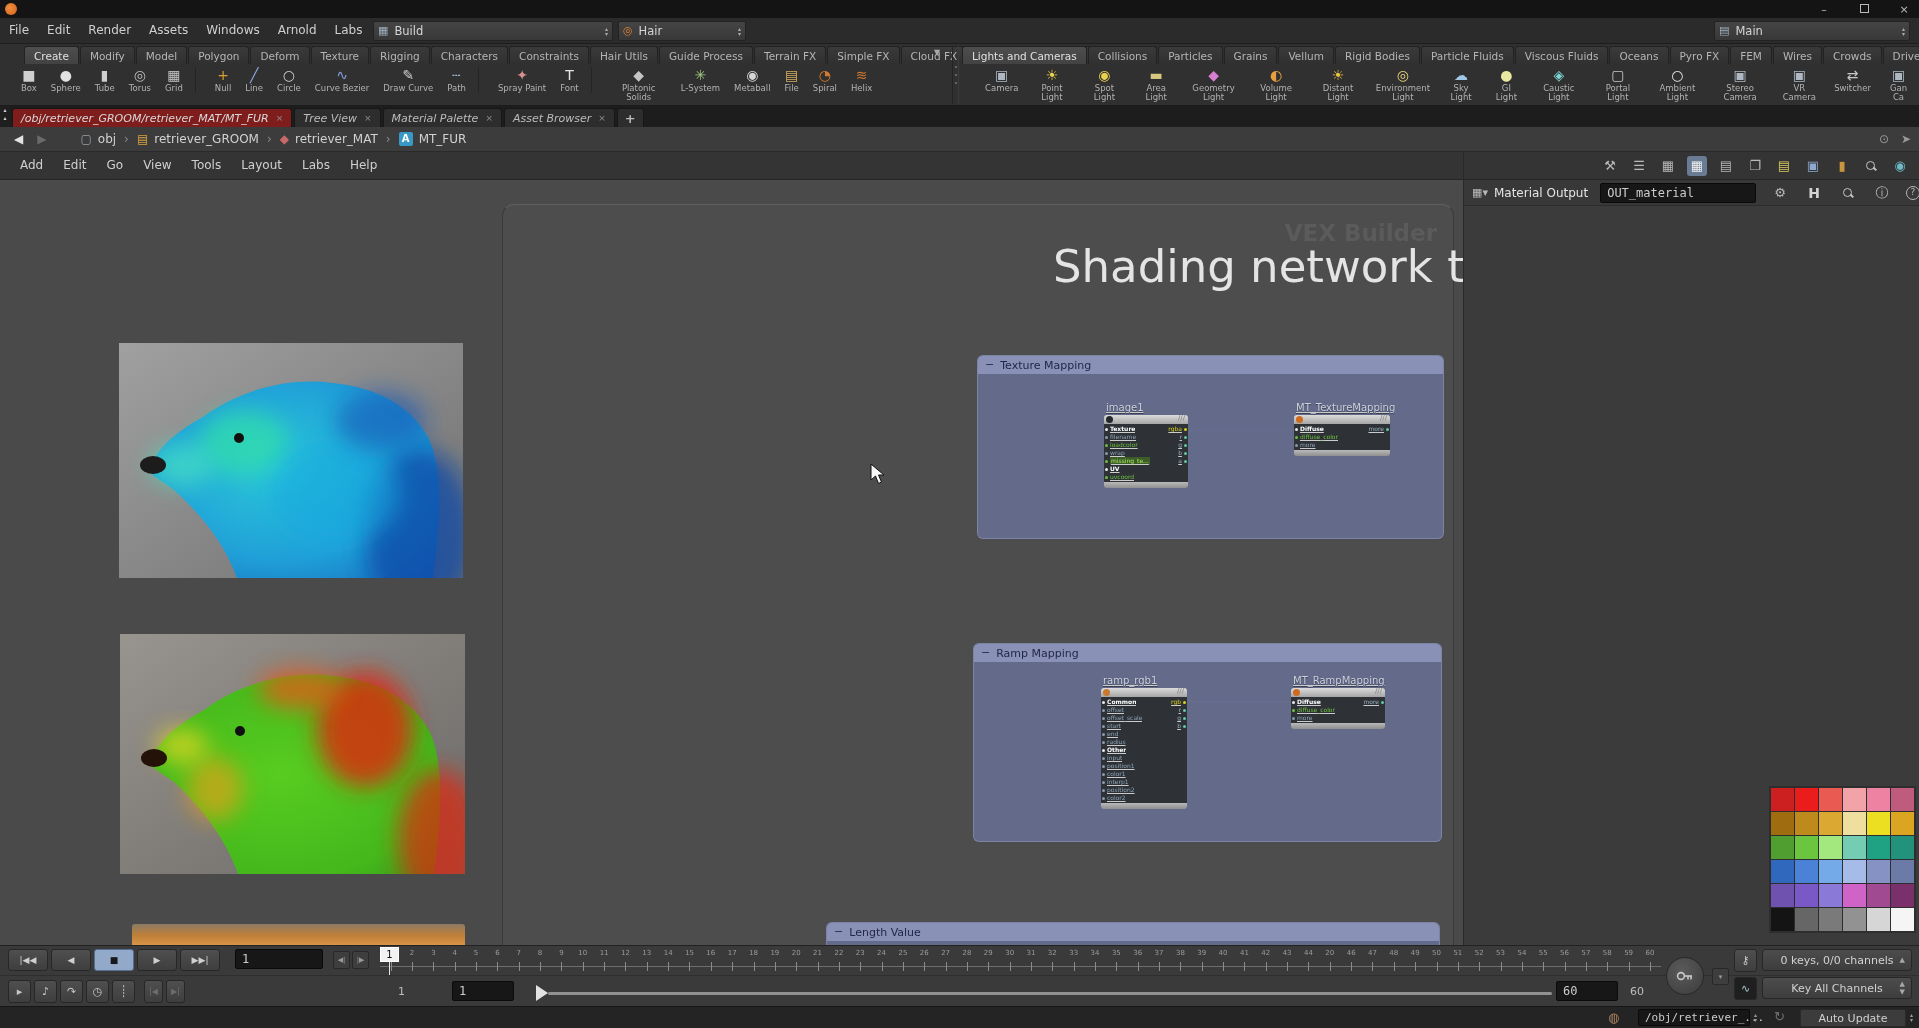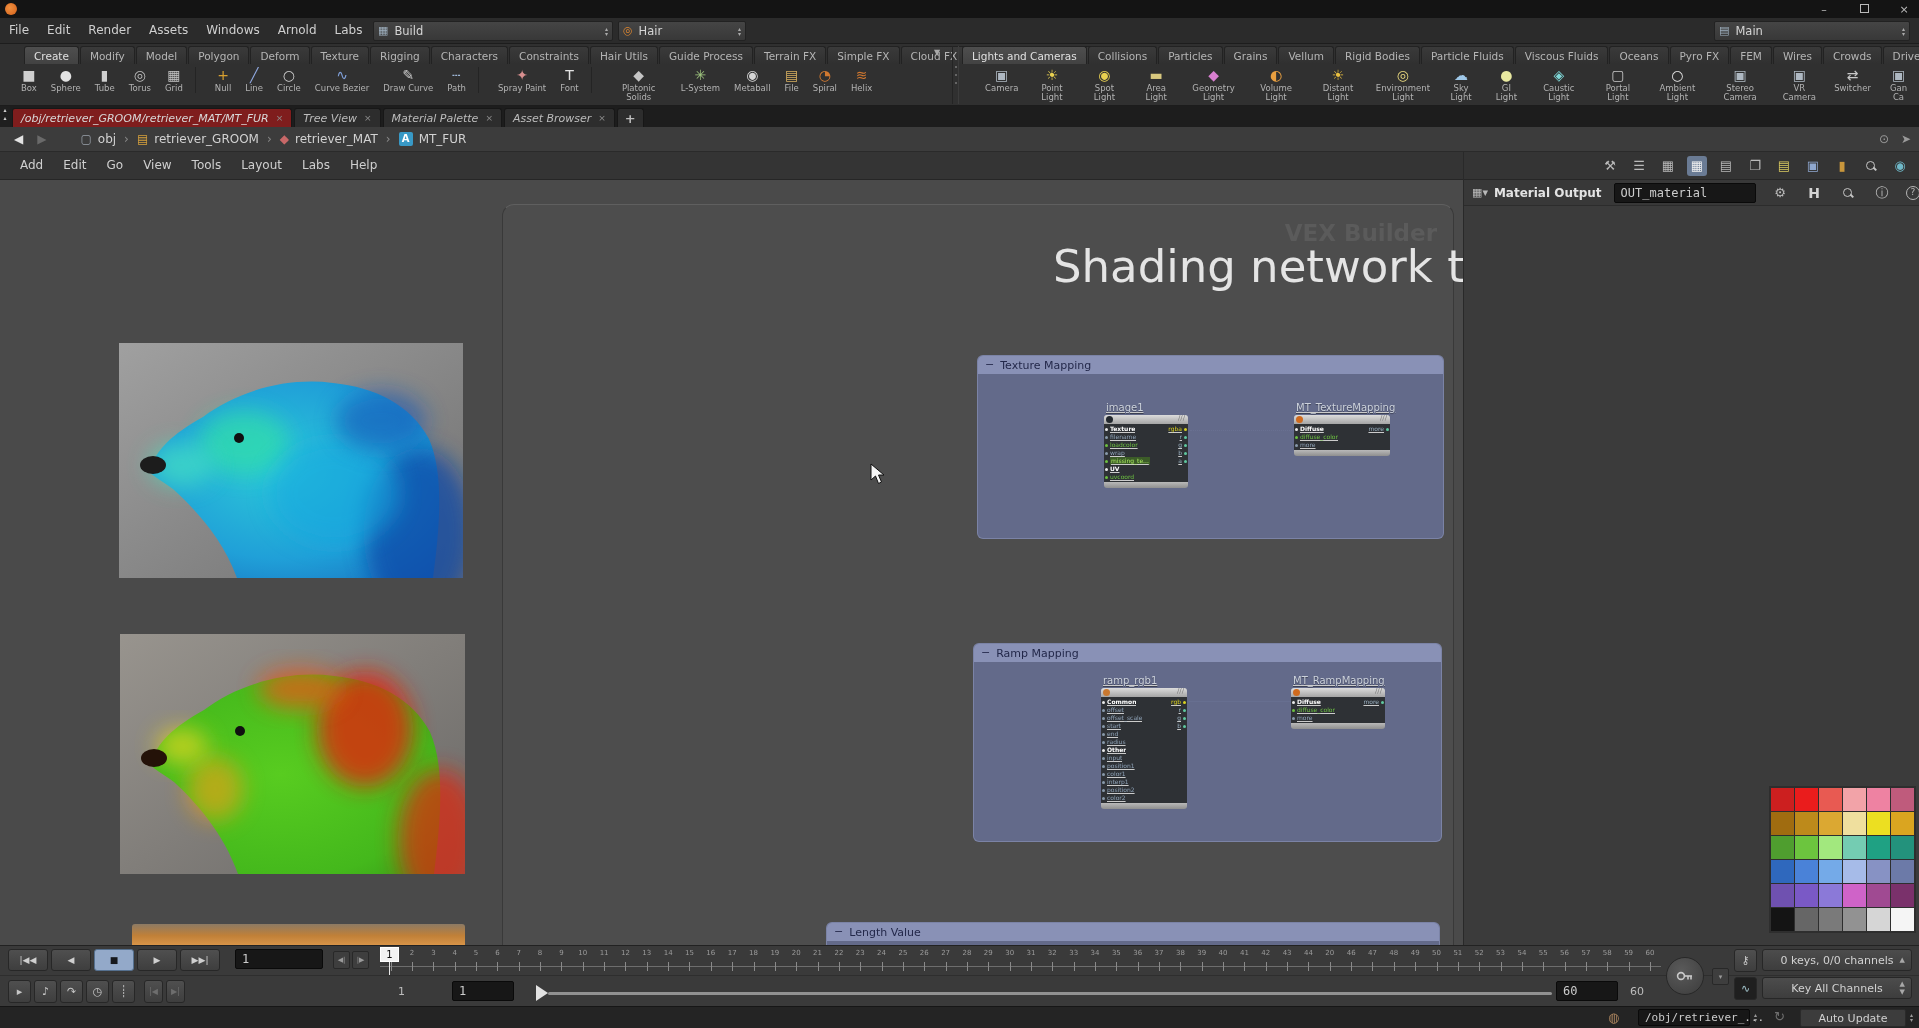--- a/index.html
+++ b/index.html
@@ -106,21 +106,21 @@
 
   .cursor { position:absolute; left:870px; top:283px; z-index:20; }
 
   
   .parampane { position:absolute; left:1463px; top:0; width:456px; height:793px; background:#3d3d3d; border-left:1px solid #292929; }
   .pane-toolbar { position:absolute; left:0; top:0; width:456px; height:28px; background:#343434; border-bottom:1px solid #262626; display:flex; align-items:center; justify-content:flex-end; gap:9px; padding-right:10px; }
   .ptool { width:20px; height:20px; display:flex; align-items:center; justify-content:center; font-size:13px; color:#b9b9b9; border-radius:3px; }
   .ptool.active { background:#6a7b94; color:#f0f0f0; }
   .param-header { position:absolute; left:0; top:28px; width:456px; height:26px; background:#383838; border-bottom:1px solid #2c2c2c; display:flex; align-items:center; }
   .node-badge { font-size:11px; color:#b9b9b9; margin:0 6px 0 8px; }
-  .ph-label { font-size:12px; font-weight:bold; color:#e3e3e3; white-space:nowrap; }
+  .ph-label { font-size:12px; font-weight:normal; color:#e3e3e3; white-space:nowrap; }
   .field { background:#171717; border:1px solid #0a0a0a; border-radius:2px; color:#cccccc; font-family:"DejaVu Sans Mono", monospace; font-size:12px; padding:0 6px; height:20px; line-height:19px; }
   .ph-field { width:216px; margin-left:12px; }
   .ph-icons { display:flex; align-items:center; gap:14px; margin-left:14px; color:#c5c5c5; font-size:13px; }
   .ph-icons .hbadge { font-weight:bold; font-size:14px; color:#d5d5d5; }
   .helpcirc { width:14px; height:14px; border:1px solid #b5b5b5; border-radius:50%; font-size:9px; line-height:13px; text-align:center; }
   .param-body { position:absolute; left:0; top:54px; width:456px; height:739px; background:#3b3b3b; }
   .palette { position:absolute; left:305px; top:580px; display:grid; grid-template-columns:repeat(6,23px); grid-auto-rows:23px; gap:1px; background:#2e2e2e; padding:2px; }
   .swatch { width:23px; height:23px; }
 
   .mag { position:relative; width:10px; height:10px; display:inline-block; }

